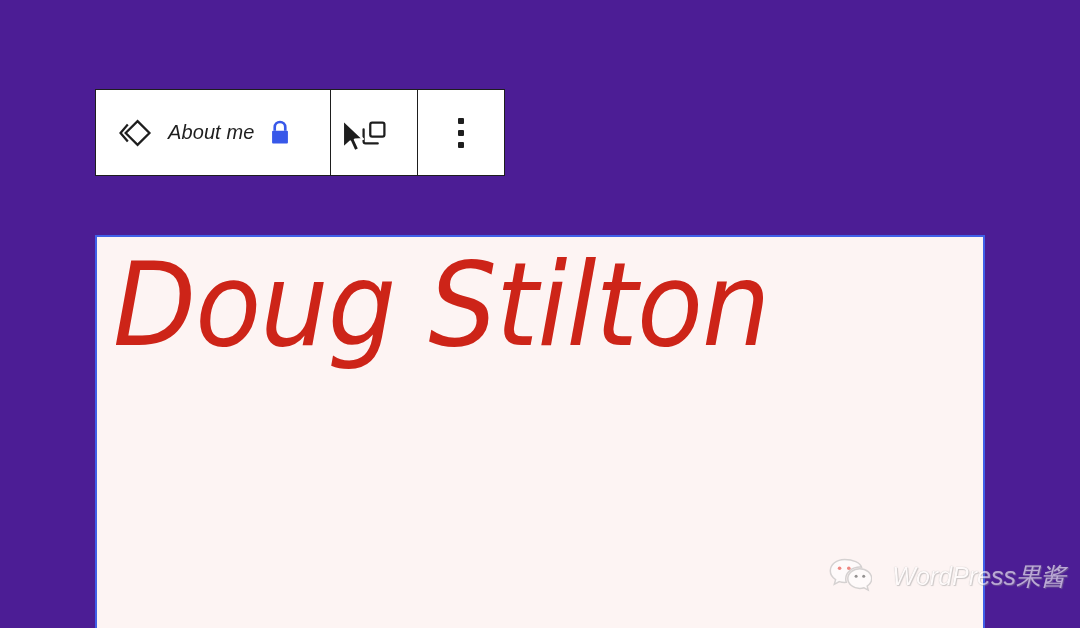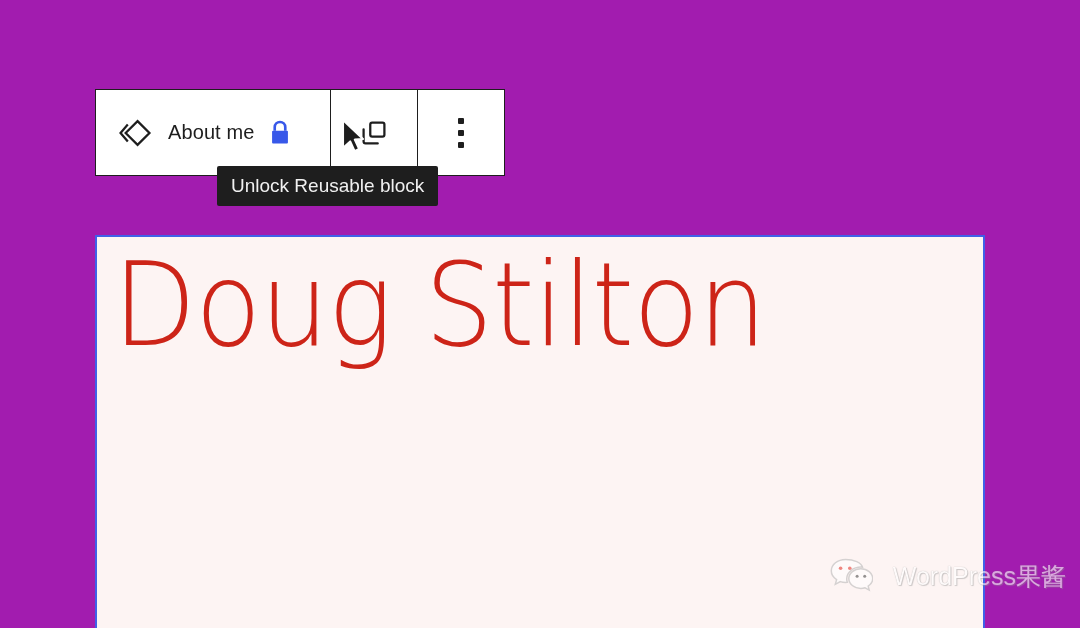--- a/index.html
+++ b/index.html
@@ -14,21 +14,22 @@
   body {
     background: #fdf4f3;
     font-family: "Liberation Sans", sans-serif;
     position: relative;
   }
 
   
   #editor-canvas {
     position: absolute;
     inset: 0;
-    background: #a21caf;
+    background: #4c1d95;
+    font-style: italic;
   }
 
   
   #block-toolbar {
     position: absolute;
     left: 95px;
     top: 89px;
     height: 87px;
     display: flex;
     align-items: stretch;
@@ -225,21 +226,20 @@
     <div class="tb-btn">
       <span class="dots">
         <i></i>
           <i></i>
           <i></i>
       </span>
     </div>
 
   </div>
 
-  <div id="tooltip">Unlock Reusable block</div>
 
   <span id="mouse-cursor">
     <svg width="26" height="40" viewBox="0 0 26 40" xmlns="http://www.w3.org/2000/svg" aria-hidden="true">
       <path d="M3 2 L3 30 L10.2 23.4 L14.6 33.2 L19.2 31.0 L14.8 21.6 L23 21.0 Z" fill="#1e1e1e" stroke="#ffffff" stroke-width="2.1" stroke-linejoin="round"></path>
     </svg>
   </span>
 
   <div id="reusable-block">
     <h1 id="block-title">Doug Stilton</h1>
   </div>

